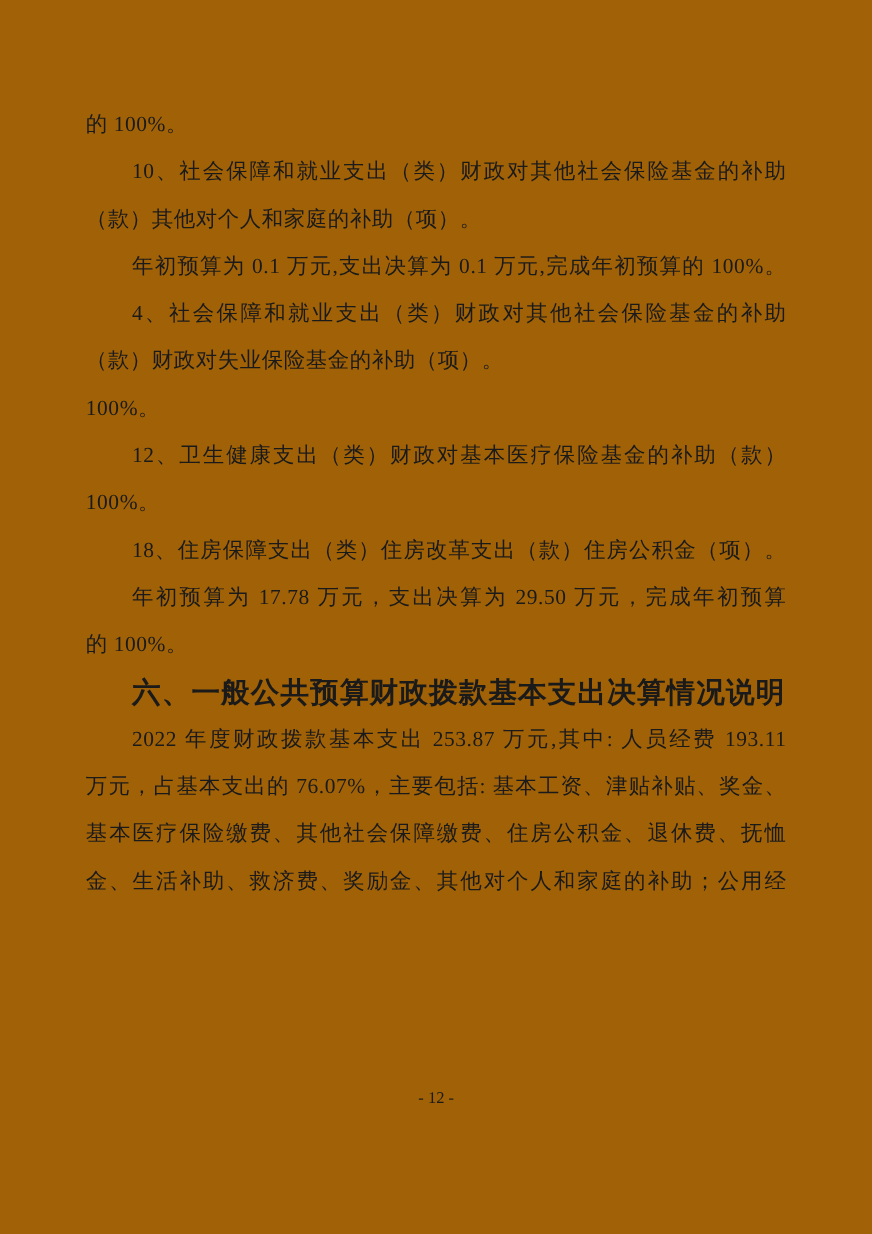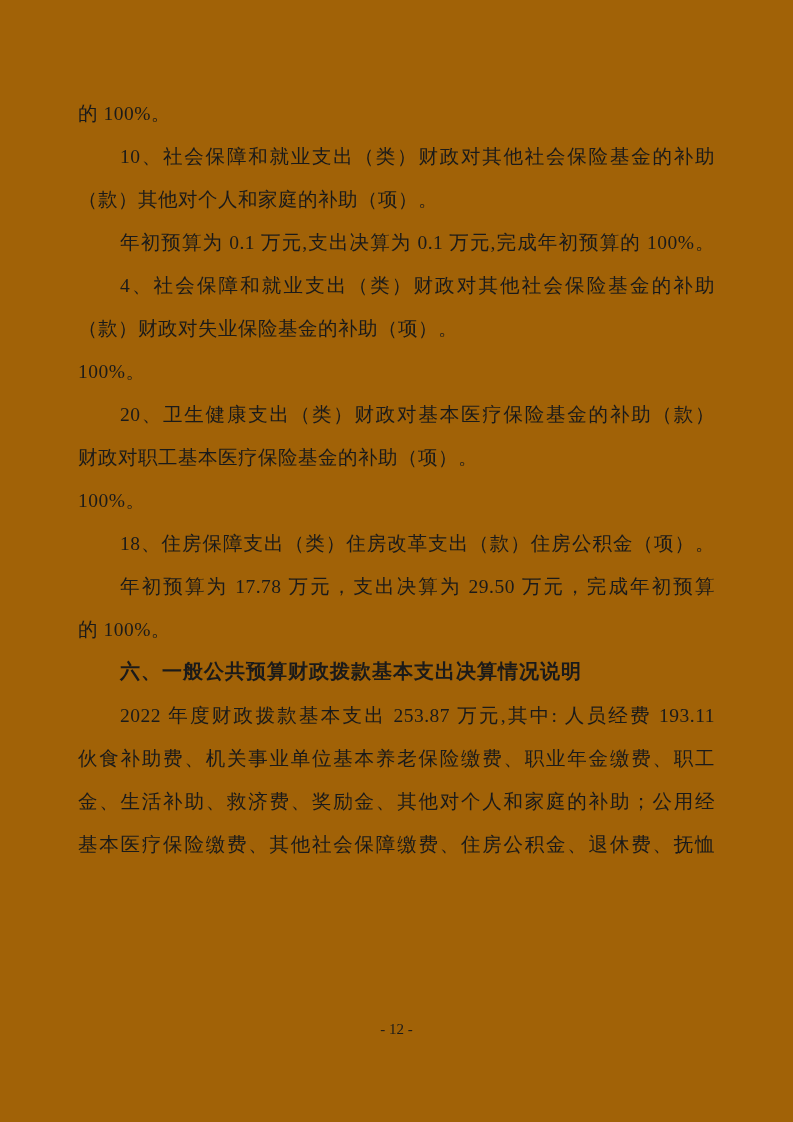--- a/index.html
+++ b/index.html
@@ -33,56 +33,55 @@
   }
   .ln.ind {
     text-indent: 42px;
     font-family: Liberation Serif, serif;
   }
   .ln.jf {
     text-align: justify;
     text-align-last: justify;
   }
   .ln.heading {
-    font-family: Liberation Mono, monospace;
+    font-family: Liberation Sans, sans-serif;
     font-weight: 700;
-    font-size: 20px;
+    font-size: 26px;
     letter-spacing: 1px;
     text-align: center;
     text-align-last: left;
   }
   .footer {
     position: absolute;
     left: 0;
-    top: 1020px;
+    top: 990px;
     width: 793px;
     text-align: center;
     font-size: 15px;
     line-height: 18px;
     color: #1a1a1a;
   }
 </style>
 </head>
 <body>
 
 <div class="page">
   <div class="content">
     <div class="ln">的 100%。</div>
     <div class="ln ind jf">10、社会保障和就业支出（类）财政对其他社会保险基金的补助</div>
     <div class="ln">（款）其他对个人和家庭的补助（项）。</div>
     <div class="ln ind jf">年初预算为 0.1 万元,支出决算为 0.1 万元,完成年初预算的 100%。</div>
     <div class="ln ind jf">4、社会保障和就业支出（类）财政对其他社会保险基金的补助</div>
     <div class="ln">（款）财政对失业保险基金的补助（项）。</div>
     <div class="ln">100%。</div>
-    <div class="ln ind jf">20、卫生健康支出（类）财政对基本医疗保险基金的补助（款）</div>
-    <div class="ln">财政对职工基本医疗保险基金的补助（项）。</div>
+    <div class="ln ind jf">12、卫生健康支出（类）财政对基本医疗保险基金的补助（款）</div>
     <div class="ln">100%。</div>
     <div class="ln ind jf">18、住房保障支出（类）住房改革支出（款）住房公积金（项）。</div>
     <div class="ln ind jf">年初预算为 17.78 万元，支出决算为 29.50 万元，完成年初预算</div>
     <div class="ln">的 100%。</div>
     <div class="ln ind heading">六、一般公共预算财政拨款基本支出决算情况说明</div>
     <div class="ln ind jf">2022 年度财政拨款基本支出 253.87 万元,其中: 人员经费 193.11</div>
-    <div class="ln jf">伙食补助费、机关事业单位基本养老保险缴费、职业年金缴费、职工</div>
+    <div class="ln jf">万元，占基本支出的 76.07%，主要包括: 基本工资、津贴补贴、奖金、</div>
+    <div class="ln jf">基本医疗保险缴费、其他社会保障缴费、住房公积金、退休费、抚恤</div>
     <div class="ln jf">金、生活补助、救济费、奖励金、其他对个人和家庭的补助；公用经</div>
-    <div class="ln jf">基本医疗保险缴费、其他社会保障缴费、住房公积金、退休费、抚恤</div>
   </div>
   <div class="footer">- 12 -</div>
 </div>
 
 </body></html>

